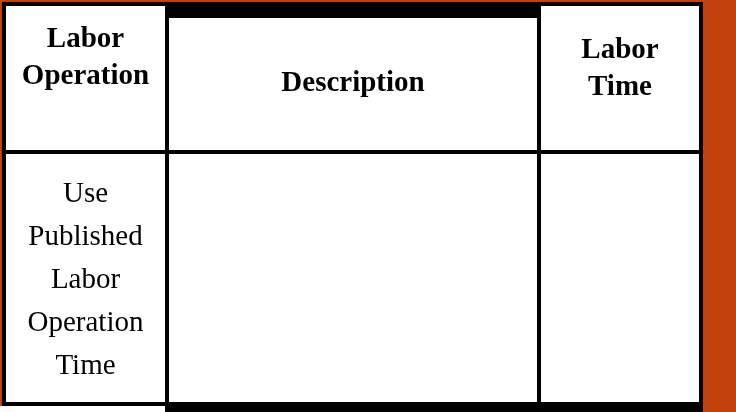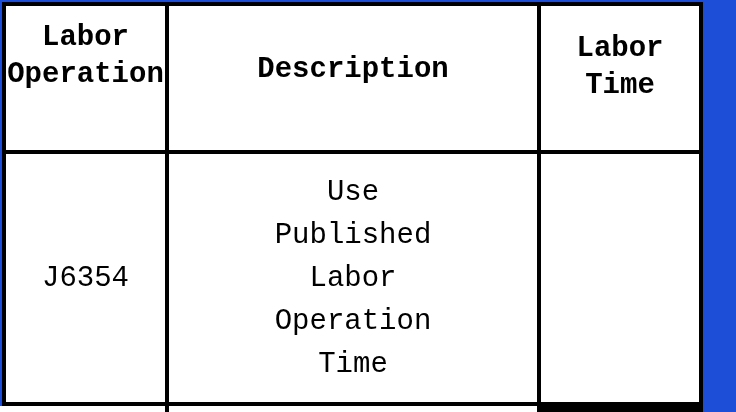--- a/index.html
+++ b/index.html
@@ -4,23 +4,23 @@
 <style>
   html, body {
     margin: 0;
     padding: 0;
     background: #ffffff;
   }
   .sheet {
     position: relative;
     width: 736px;
     height: 412px;
-    background: #1d4ed8;
+    background: #c2410c;
     overflow: hidden;
-    font-family: Liberation Mono, monospace;
+    font-family: Liberation Serif, serif;
     color: #000000;
   }
   
   .tbl {
     position: absolute;
     left: 2px;
     top: 2px;
     width: 701px;
     background: #000000;
     padding: 4px;
@@ -37,21 +37,21 @@
   }
   .th {
     font-size: 29px;
     font-weight: bold;
     line-height: 37px;
     text-align: center;
     white-space: pre-line;
     padding-top: 13px;
   }
   .th-op   { padding-top: 13px; }
-  .th-desc { padding-top: 45px; }
+  .th-desc { padding-top: 45px; margin-top: 12px; }
   .th-time { padding-top: 24px; }
   .td {
     font-size: 29px;
     line-height: 43px;
     display: flex;
     align-items: center;
     justify-content: center;
     text-align: center;
     white-space: pre-line;
   }
@@ -74,21 +74,20 @@
   <div class="tbl">
 
     <div class="cell th th-op">Labor
 Operation</div>
 
     <div class="cell th th-desc">Description</div>
 
     <div class="cell th th-time">Labor
 Time</div>
 
-    <div class="cell td">J6354</div>
 
 
     <div class="cell td">Use
 Published
 Labor
 Operation
 Time</div>
 
     <div class="cell stub"></div>
     <div class="cell stub"></div>

